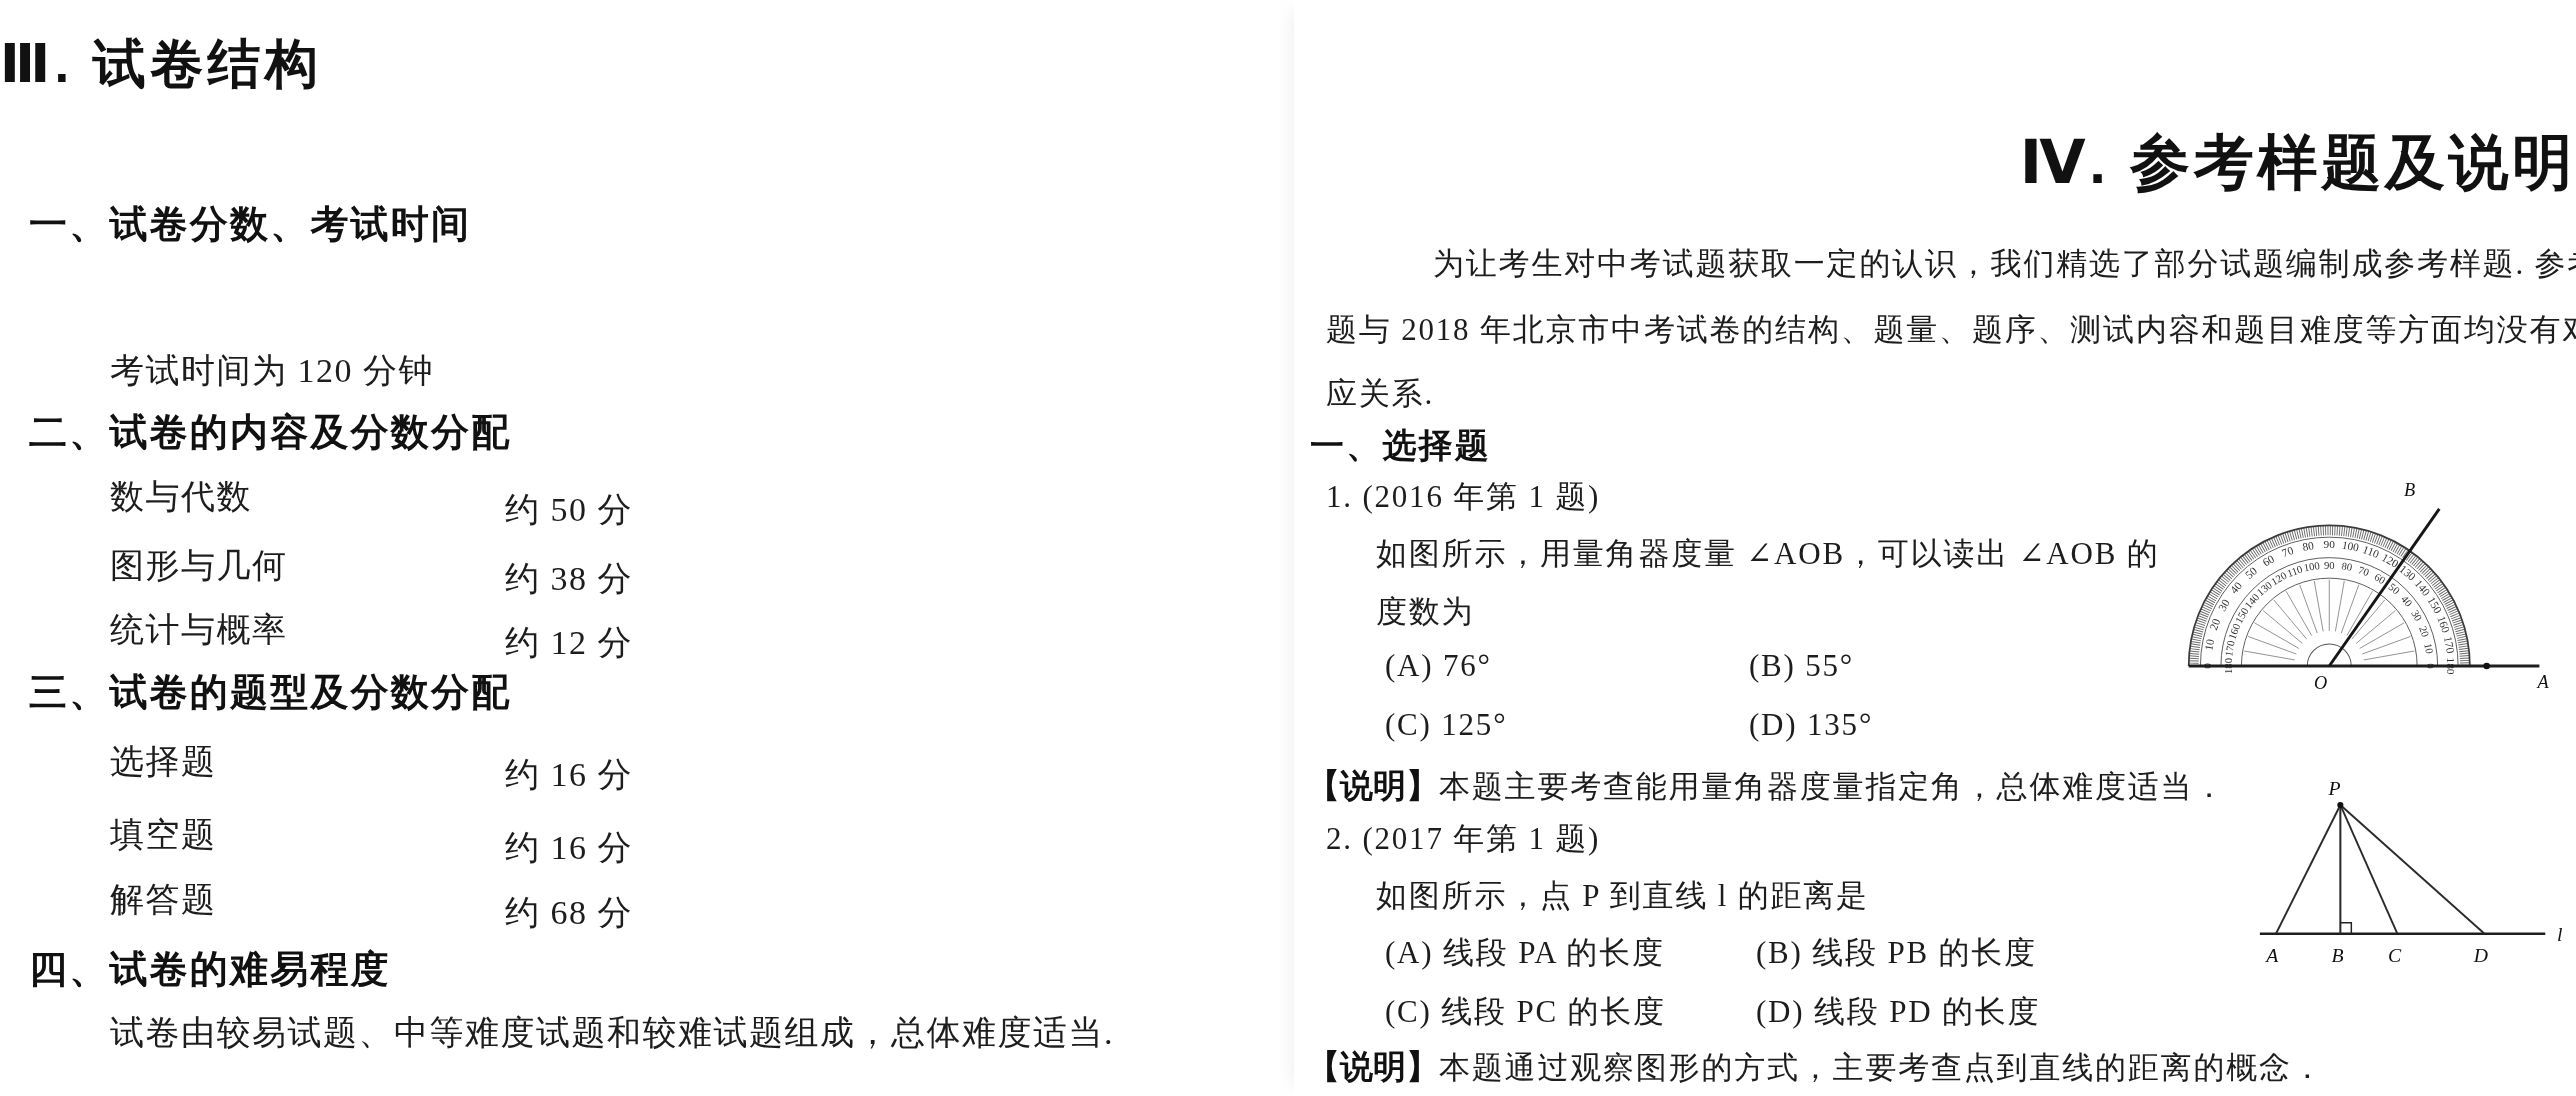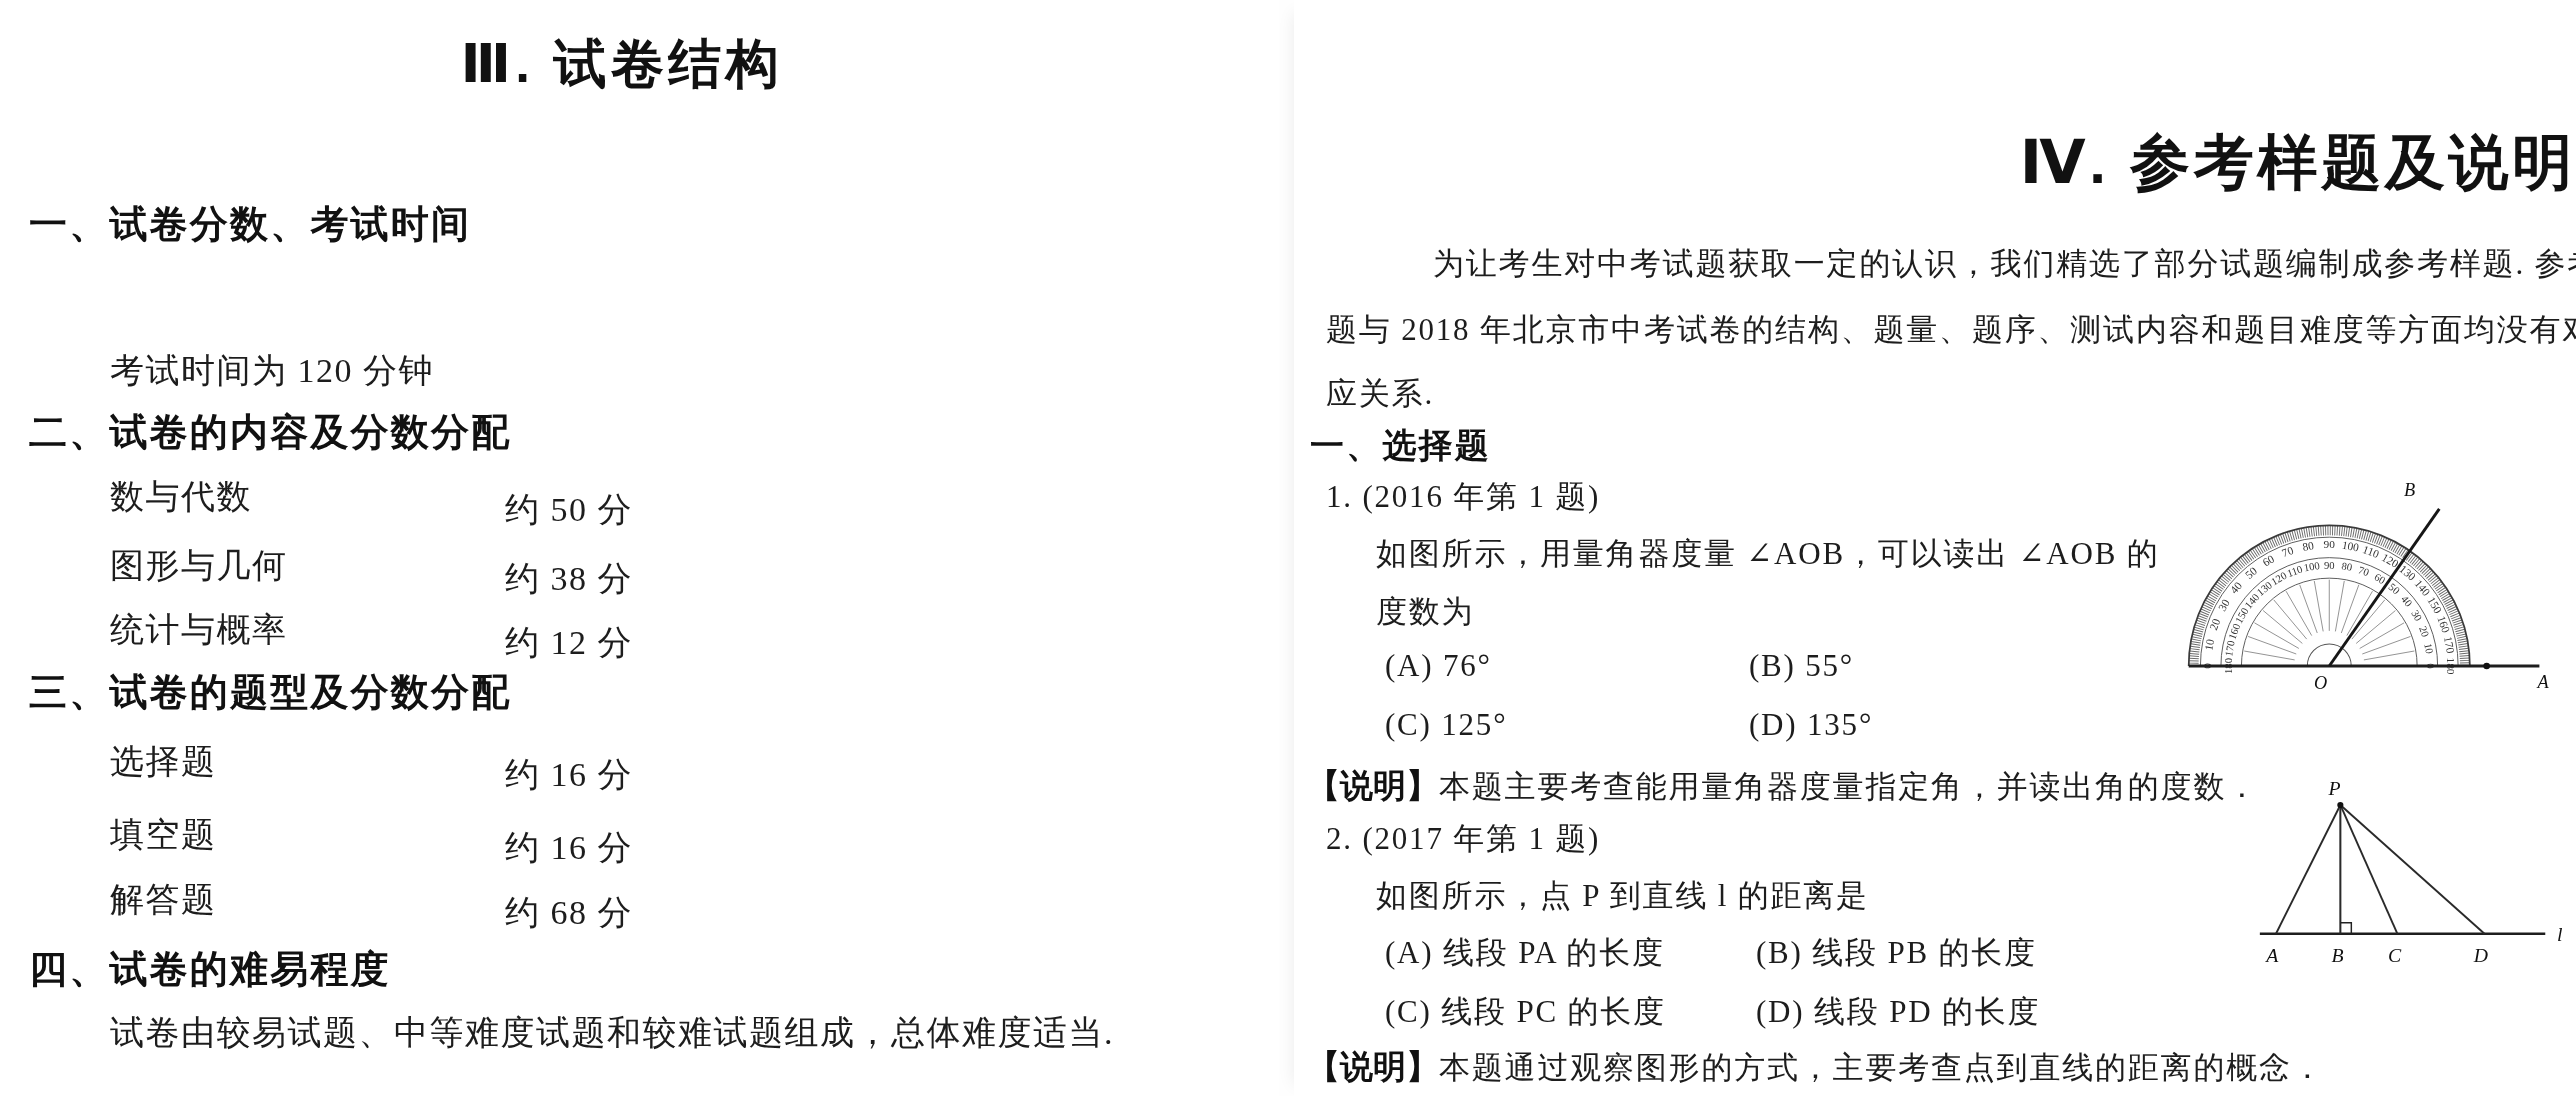--- a/index.html
+++ b/index.html
@@ -4,21 +4,21 @@
 <style>
   html,body{margin:0;padding:0;background:#fdfdfd;}
   #screen{position:relative;width:2576px;height:1097px;background:#fefefe;overflow:hidden;
           color:#1d1d1d;font-family:"Liberation Serif","DejaVu Serif",serif;}
   .page{position:absolute;top:0;bottom:0;background:#ffffff;}
   #page-left-bg{left:0;width:1279px;}
   #page-right-bg{left:1294px;right:0;box-shadow:-13px 0 16px -13px rgba(0,0,0,0.08);}
   .abs{position:absolute;white-space:nowrap;}
   .hei{font-family:"Liberation Sans","DejaVu Sans",sans-serif;font-weight:700;color:#111;}
   .song{font-family:"Liberation Serif","DejaVu Serif",serif;color:#1d1d1d;}
-  .l-title{width:1244px;left:0;top:29px;text-align:center;font-size:53px;letter-spacing:4.4px;}
+  .l-title{width:1244px;left:0;top:29px;font-size:53px;letter-spacing:4.4px;}
   .r-title{width:1266px;left:1310px;top:123px;text-align:right;font-size:60px;letter-spacing:3.7px;}
   .l-head{left:29px;font-size:38px;letter-spacing:2.2px;}
   .l-body{left:110px;font-size:34px;letter-spacing:1.5px;}
   .l-val{left:505px;font-size:34px;letter-spacing:1.5px;margin-top:13px;}
   .r-body{font-size:31px;letter-spacing:1.8px;}
   .r-head{font-size:34px;letter-spacing:2.2px;}
   .note .hei{font-size:33px;}
   svg text{font-family:"Liberation Serif","DejaVu Serif",serif;}
 </style>
 </head>
@@ -61,21 +61,21 @@
   <div class="abs hei r-head" style="left:1310px;top:423px">一、选择题</div>
 
   <div class="abs song r-body" style="left:1326px;top:476px">1. (2016 年第 1 题)</div>
   <div class="abs song r-body" style="left:1376px;top:533px">如图所示，用量角器度量 ∠AOB，可以读出 ∠AOB 的</div>
   <div class="abs song r-body" style="left:1376px;top:591px">度数为</div>
   <div class="abs song r-body" style="left:1385px;top:648px">(A) 76°</div>
   <div class="abs song r-body" style="left:1749px;top:648px">(B) 55°</div>
   <div class="abs song r-body" style="left:1385px;top:707px">(C) 125°</div>
   <div class="abs song r-body" style="left:1749px;top:707px">(D) 135°</div>
   <div class="abs note" style="left:1307px;top:764px">
-    <span class="hei">【说明】</span><span class="song r-body">本题主要考查能用量角器度量指定角，并读出角的度数．</span>
+    <span class="hei">【说明】</span><span class="song r-body">本题主要考查能用量角器度量指定角，总体难度适当．</span>
   </div>
 
   <div class="abs song r-body" style="left:1326px;top:818px">2. (2017 年第 1 题)</div>
   <div class="abs song r-body" style="left:1376px;top:875px">如图所示，点 P 到直线 l 的距离是</div>
   <div class="abs song r-body" style="left:1385px;top:932px">(A) 线段 PA 的长度</div>
   <div class="abs song r-body" style="left:1756px;top:932px">(B) 线段 PB 的长度</div>
   <div class="abs song r-body" style="left:1385px;top:991px">(C) 线段 PC 的长度</div>
   <div class="abs song r-body" style="left:1756px;top:991px">(D) 线段 PD 的长度</div>
   <div class="abs note" style="left:1307px;top:1045px">
     <span class="hei">【说明】</span><span class="song r-body">本题通过观察图形的方式，主要考查点到直线的距离的概念．</span>

